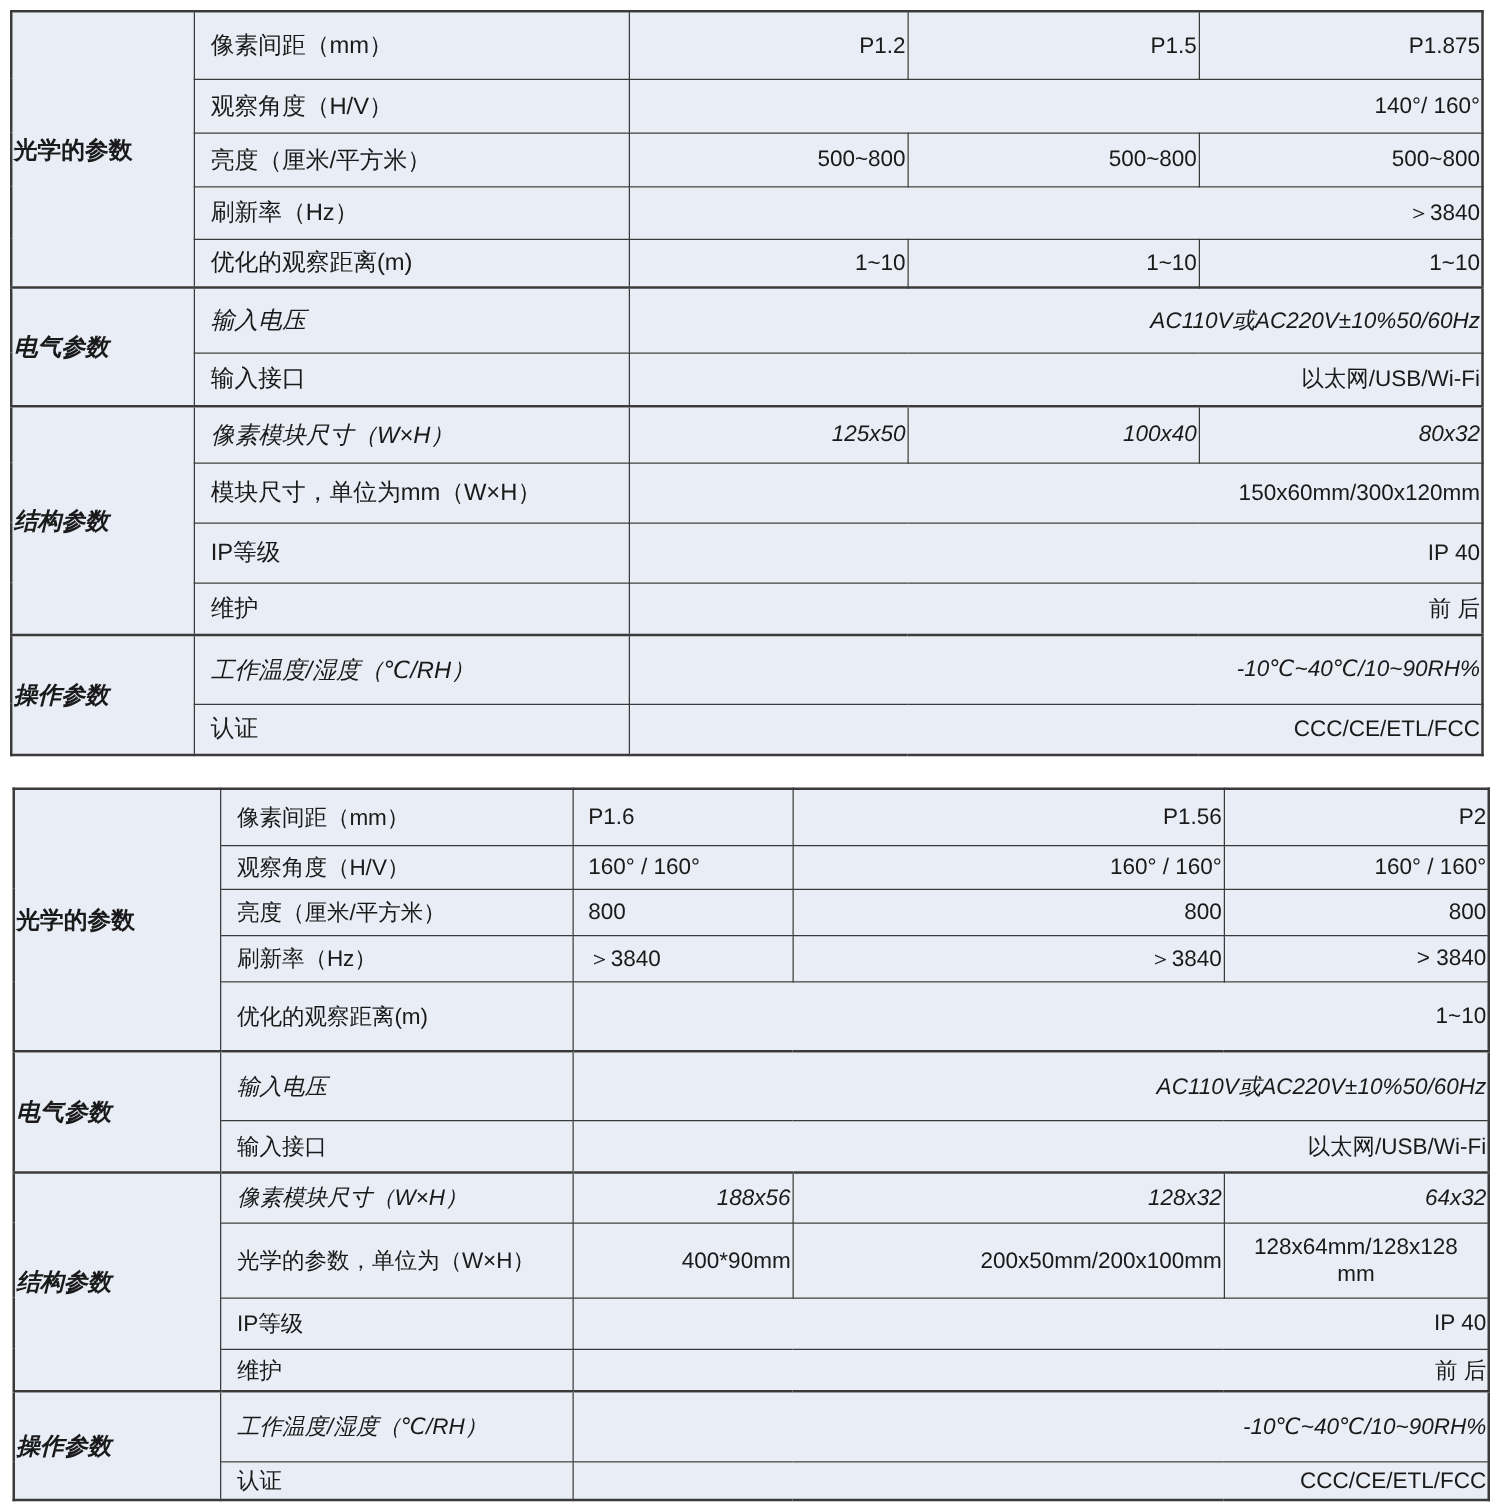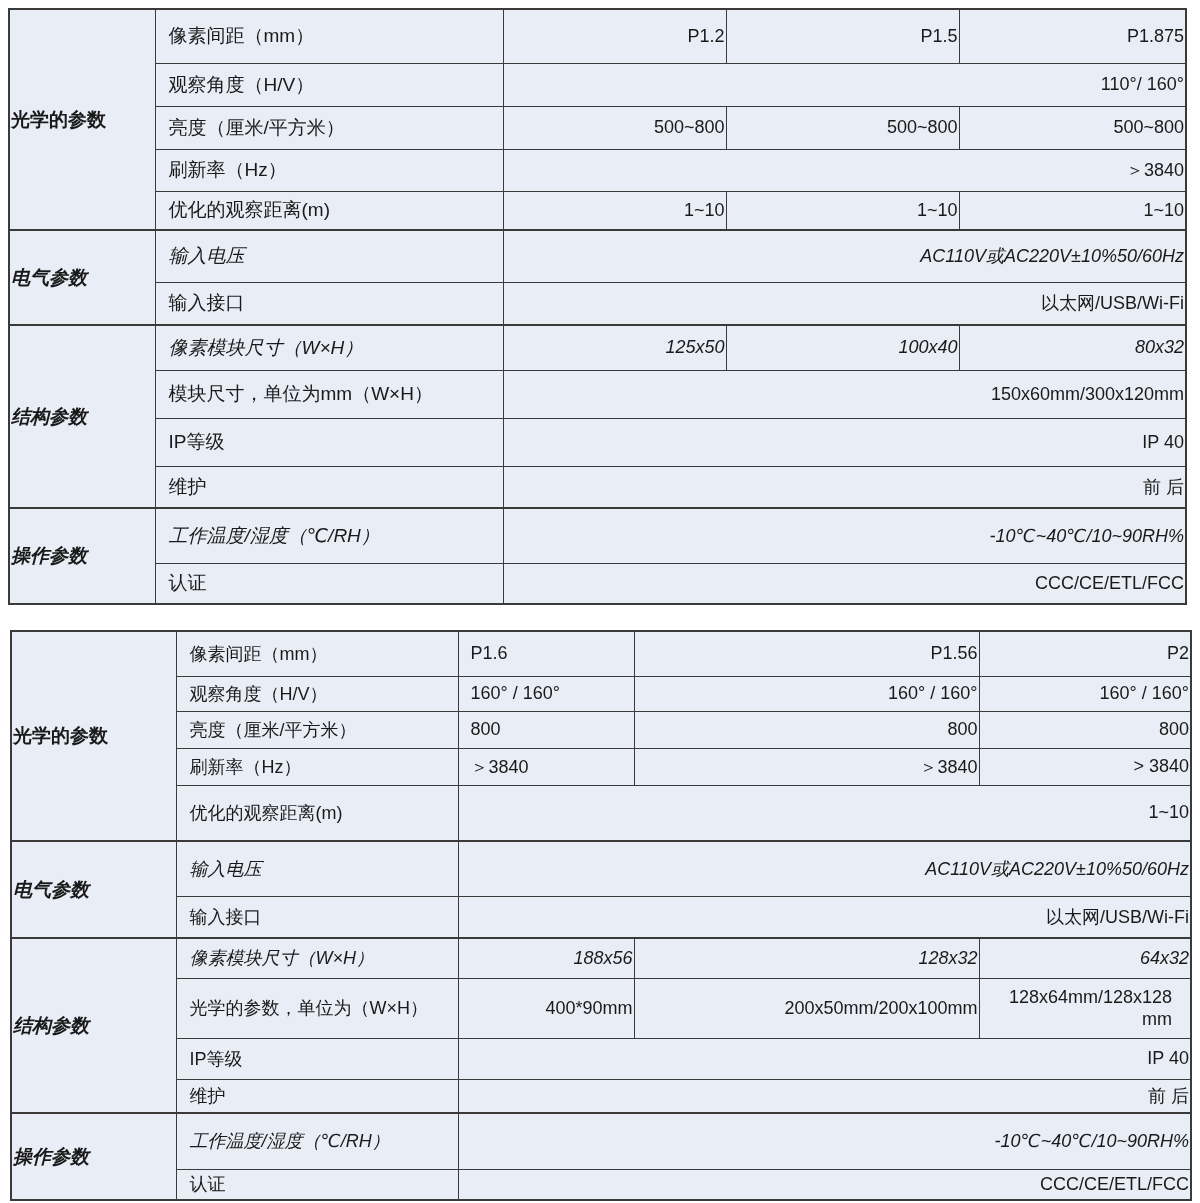--- a/index.html
+++ b/index.html
@@ -44,21 +44,21 @@
   td.v {
     text-align: right;
     font-size: 18px;
   }
   td.vl {
     text-align: left;
     padding-left: 12px;
     font-size: 18px;
   }
   td.wrapcell {
-    text-align: right;
+    text-align: center;
     font-size: 18px;
     padding: 0 18px;
     word-break: break-all;
     line-height: 1.25;
   }
 
   
   .t1 { margin-left: 8px; width: 1177px; }
   .t1 col.c0 { width: 146px; }
   .t1 col.c1 { width: 348px; }
@@ -118,21 +118,21 @@
     <tbody>
       <tr>
         <td class="cat" rowspan="5">光学的参数</td>
         <td class="pl">像素间距（mm）</td>
         <td class="v">P1.2</td>
         <td class="v">P1.5</td>
         <td class="v">P1.875</td>
       </tr>
       <tr>
         <td class="pl">观察角度（H/V）</td>
-        <td class="v" colspan="3">110°/ 160°</td>
+        <td class="v" colspan="3">140°/ 160°</td>
       </tr>
       <tr>
         <td class="pl">亮度（厘米/平方米）</td>
         <td class="v">500~800</td>
         <td class="v">500~800</td>
         <td class="v">500~800</td>
       </tr>
       <tr>
         <td class="pl">刷新率（Hz）</td>
         <td class="v" colspan="3">＞3840</td>

